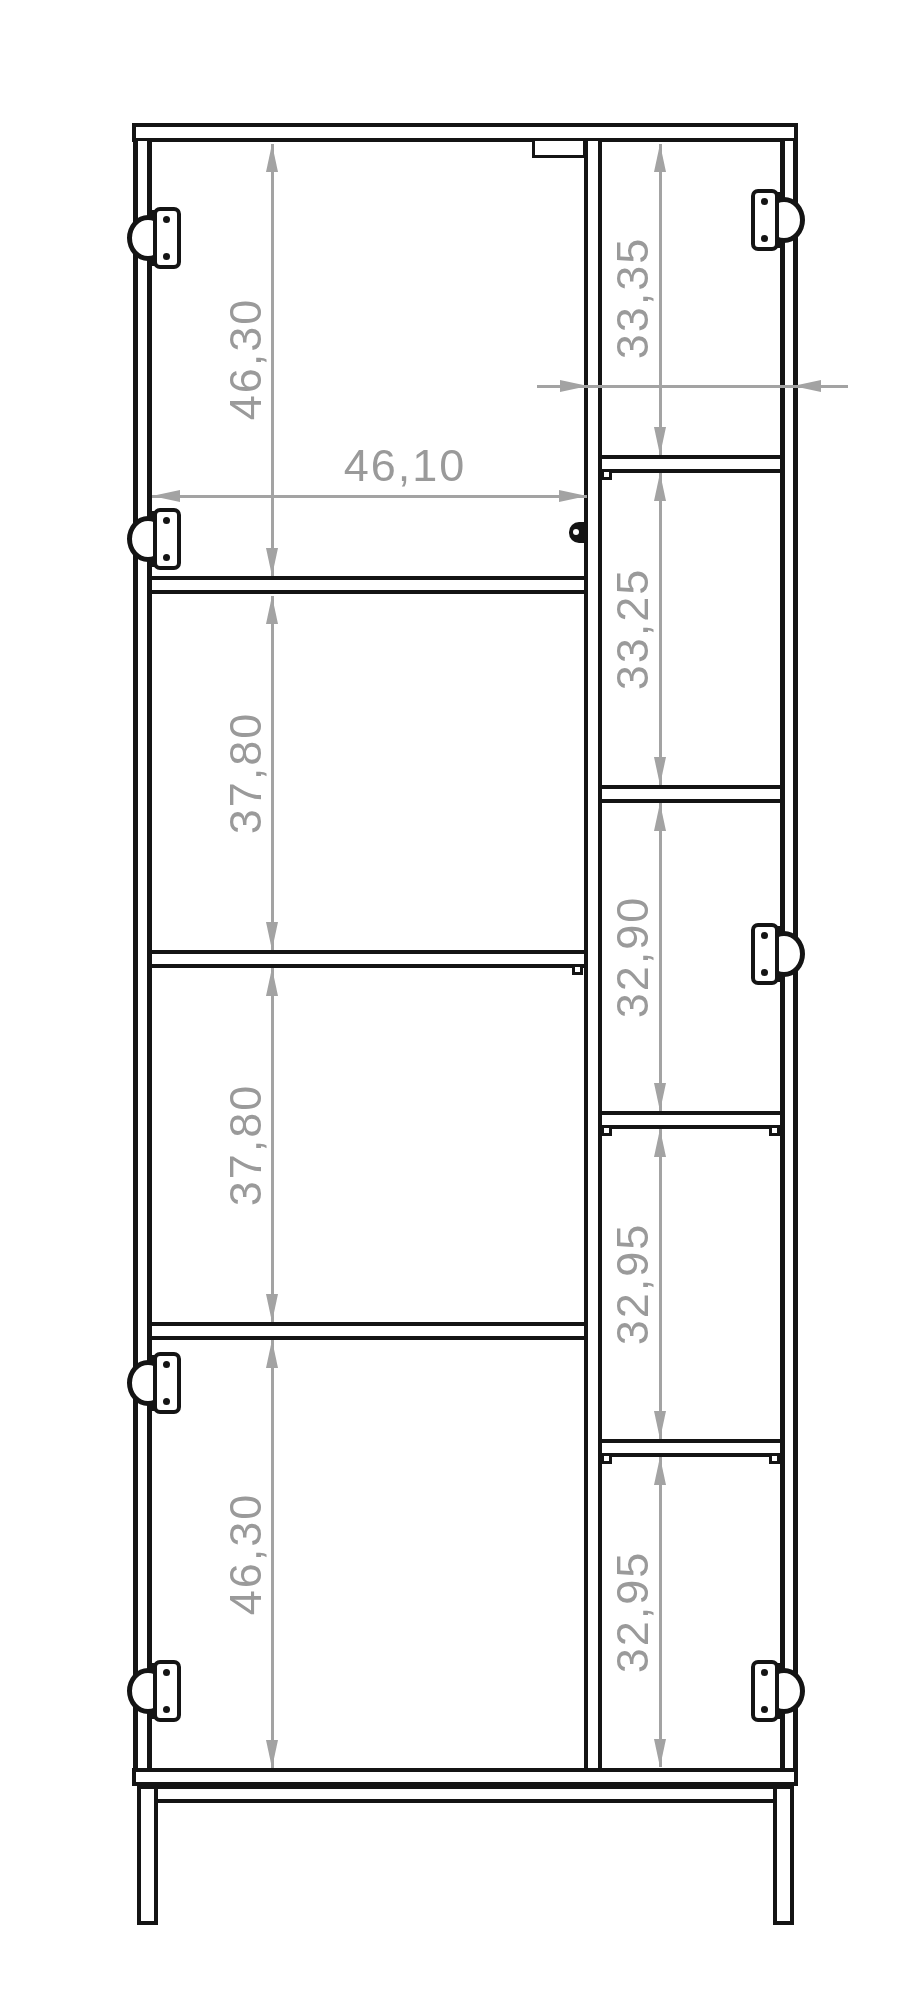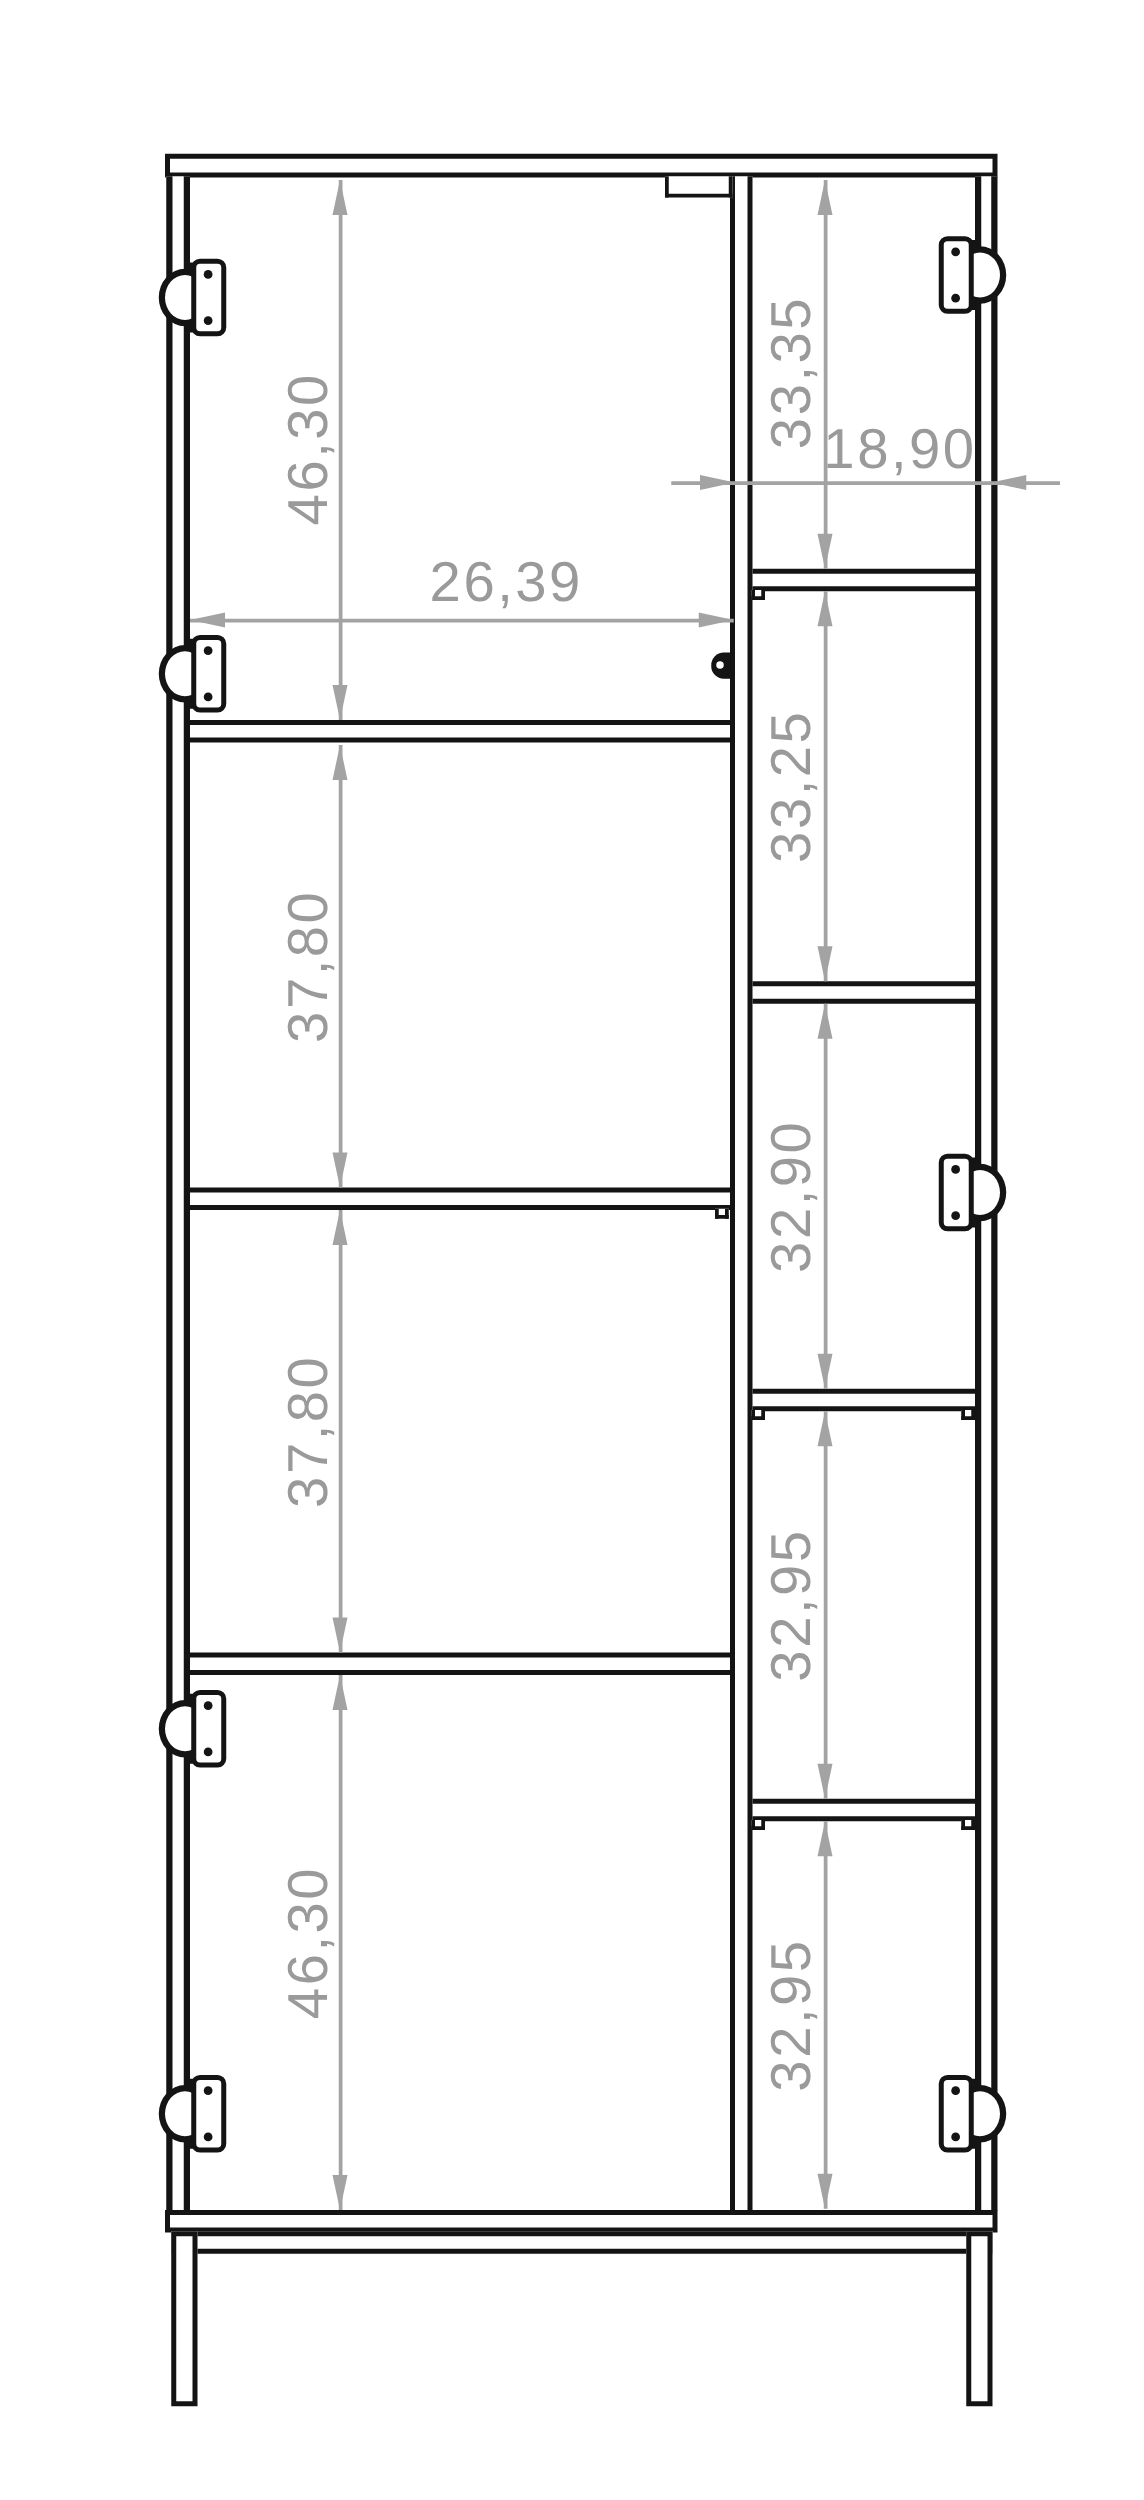--- a/index.html
+++ b/index.html
@@ -202,23 +202,20 @@
   <div class="abs tri a-up" style="left:654px;top:1457px"></div>
   <div class="abs tri a-dn" style="left:654px;top:1739px"></div>
   <div class="abs dlab dlab-v" style="left:563px;top:1542px">
       <span>32,95</span>
     </div>
 
   <div class="abs dhl" style="left:152px;top:495px;width:435px"></div>
   <div class="abs tri a-lf" style="left:152px;top:490px"></div>
   <div class="abs tri a-rt" style="left:559px;top:490px"></div>
   <div class="abs dlab dlab-h" style="left:325px;top:436px">
-      <span>26,39</span>
+      <span>46,10</span>
     </div>
 
   <div class="abs dhl" style="left:537px;top:385px;width:311px"></div>
   <div class="abs tri a-rt" style="left:560px;top:380px"></div>
   <div class="abs tri a-lf" style="left:793px;top:380px"></div>
-  <div class="abs dlab dlab-h" style="left:640px;top:329px">
-      <span>18,90</span>
-    </div>
 
 </div>
 
 </body></html>

